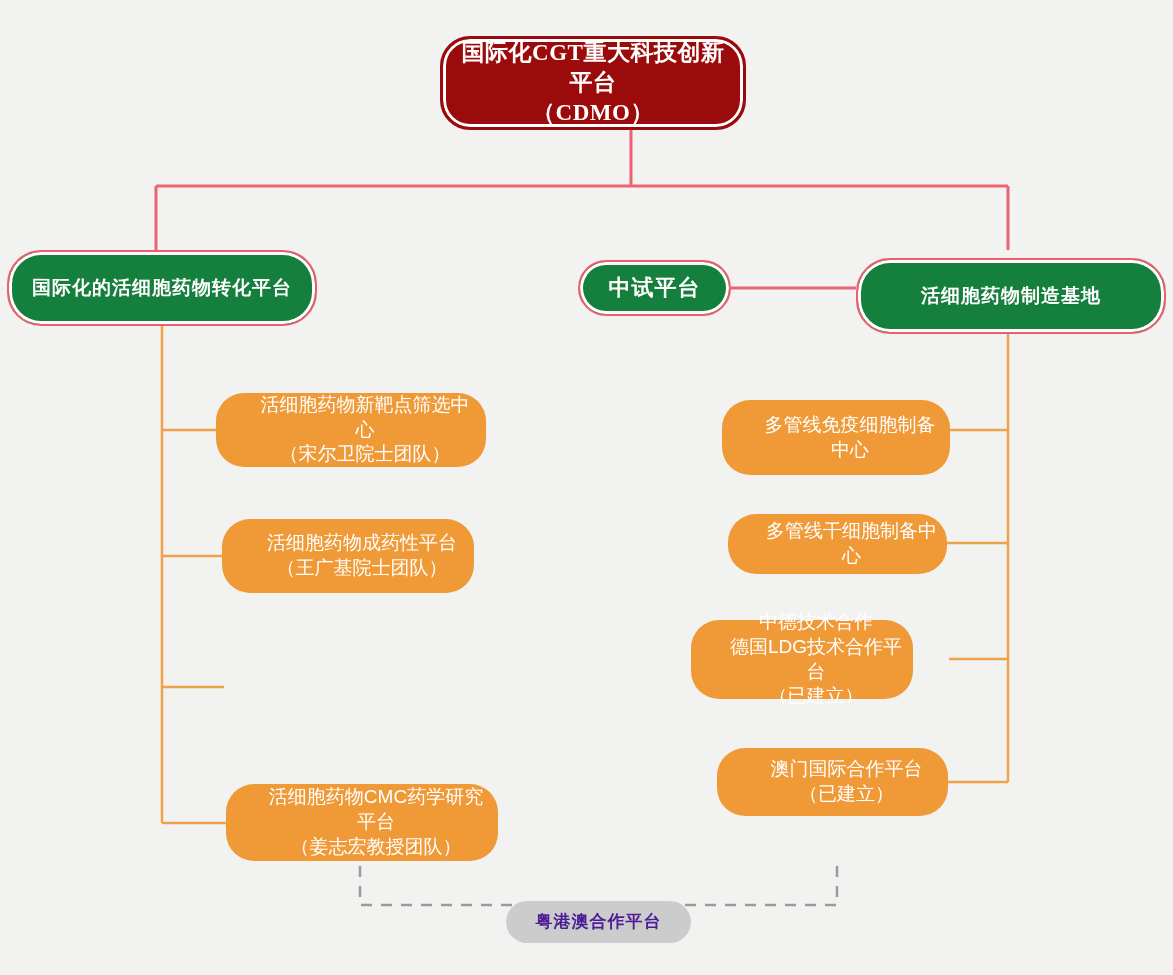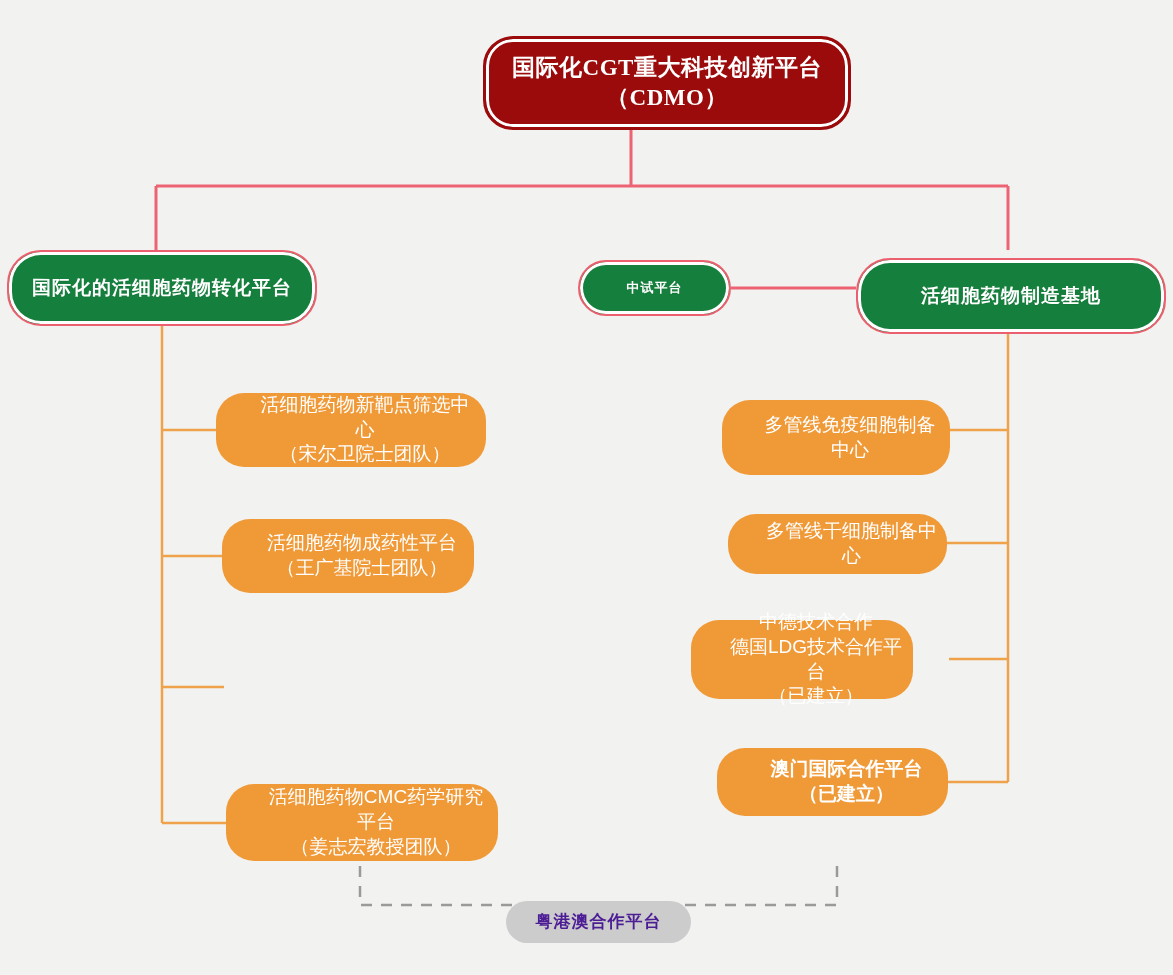--- a/index.html
+++ b/index.html
@@ -59,21 +59,21 @@
     background: #15803d;
     border-radius: 34px;
     border: 2px solid #ec5f6e;
     box-shadow: inset 0 0 0 3px #ffffff;
     font-weight: 700;
     font-size: 19px;
     letter-spacing: 1px;
     text-shadow: 0 1px 1px rgba(0,0,0,0.07);
   }
   .node.lvl2.small {
-    font-size: 13px;
+    font-size: 22px;
     border-radius: 28px;
   }
 
   
   .node.leaf {
     background: #f09937;
     border-radius: 28px;
     font-size: 19px;
     font-weight: 400;
     padding-left: 28px;
@@ -122,21 +122,21 @@
       <path d="M1008,659 L949,659"></path>
       <path d="M1008,782 L948,782"></path>
     </g>
 
     <g fill="none" stroke="#9a9a9a" stroke-width="2.5" stroke-dasharray="11 9">
       <path d="M360,866 L360,905 L516,905"></path>
       <path d="M837,866 L837,905 L681,905"></path>
     </g>
   </svg>
 
-  <div class="node root" style="left:483px; top:36px; width:368px; height:94px;">
+  <div class="node root" style="left:440px; top:36px; width:306px; height:94px;">
     <span class="txt">国际化CGT重大科技创新平台
 （CDMO）</span>
   </div>
 
   <div class="node lvl2" style="left:7px; top:250px; width:310px; height:76px;">
     <span class="txt">国际化的活细胞药物转化平台</span>
   </div>
 
   <div class="node lvl2 small" style="left:578px; top:260px; width:153px; height:56px;">
     <span class="txt">中试平台</span>
@@ -169,21 +169,21 @@
   <div class="node leaf" style="left:728px; top:514px; width:219px; height:60px;">
     <span class="txt">多管线干细胞制备中心</span>
   </div>
 
   <div class="node leaf" style="left:691px; top:620px; width:222px; height:79px;">
     <span class="txt">中德技术合作
 德国LDG技术合作平台
 （已建立）</span>
   </div>
 
-  <div class="node leaf" style="left:717px; top:748px; width:231px; height:68px;font-weight:bold;">
+  <div class="node leaf" style="left:717px; top:748px; width:231px; height:68px;">
     <span class="txt">澳门国际合作平台
 （已建立）</span>
   </div>
 
   <div class="node gray" style="left:506px; top:901px; width:185px; height:42px;">
     <span class="txt">粤港澳合作平台</span>
   </div>
 
 </div>
 

